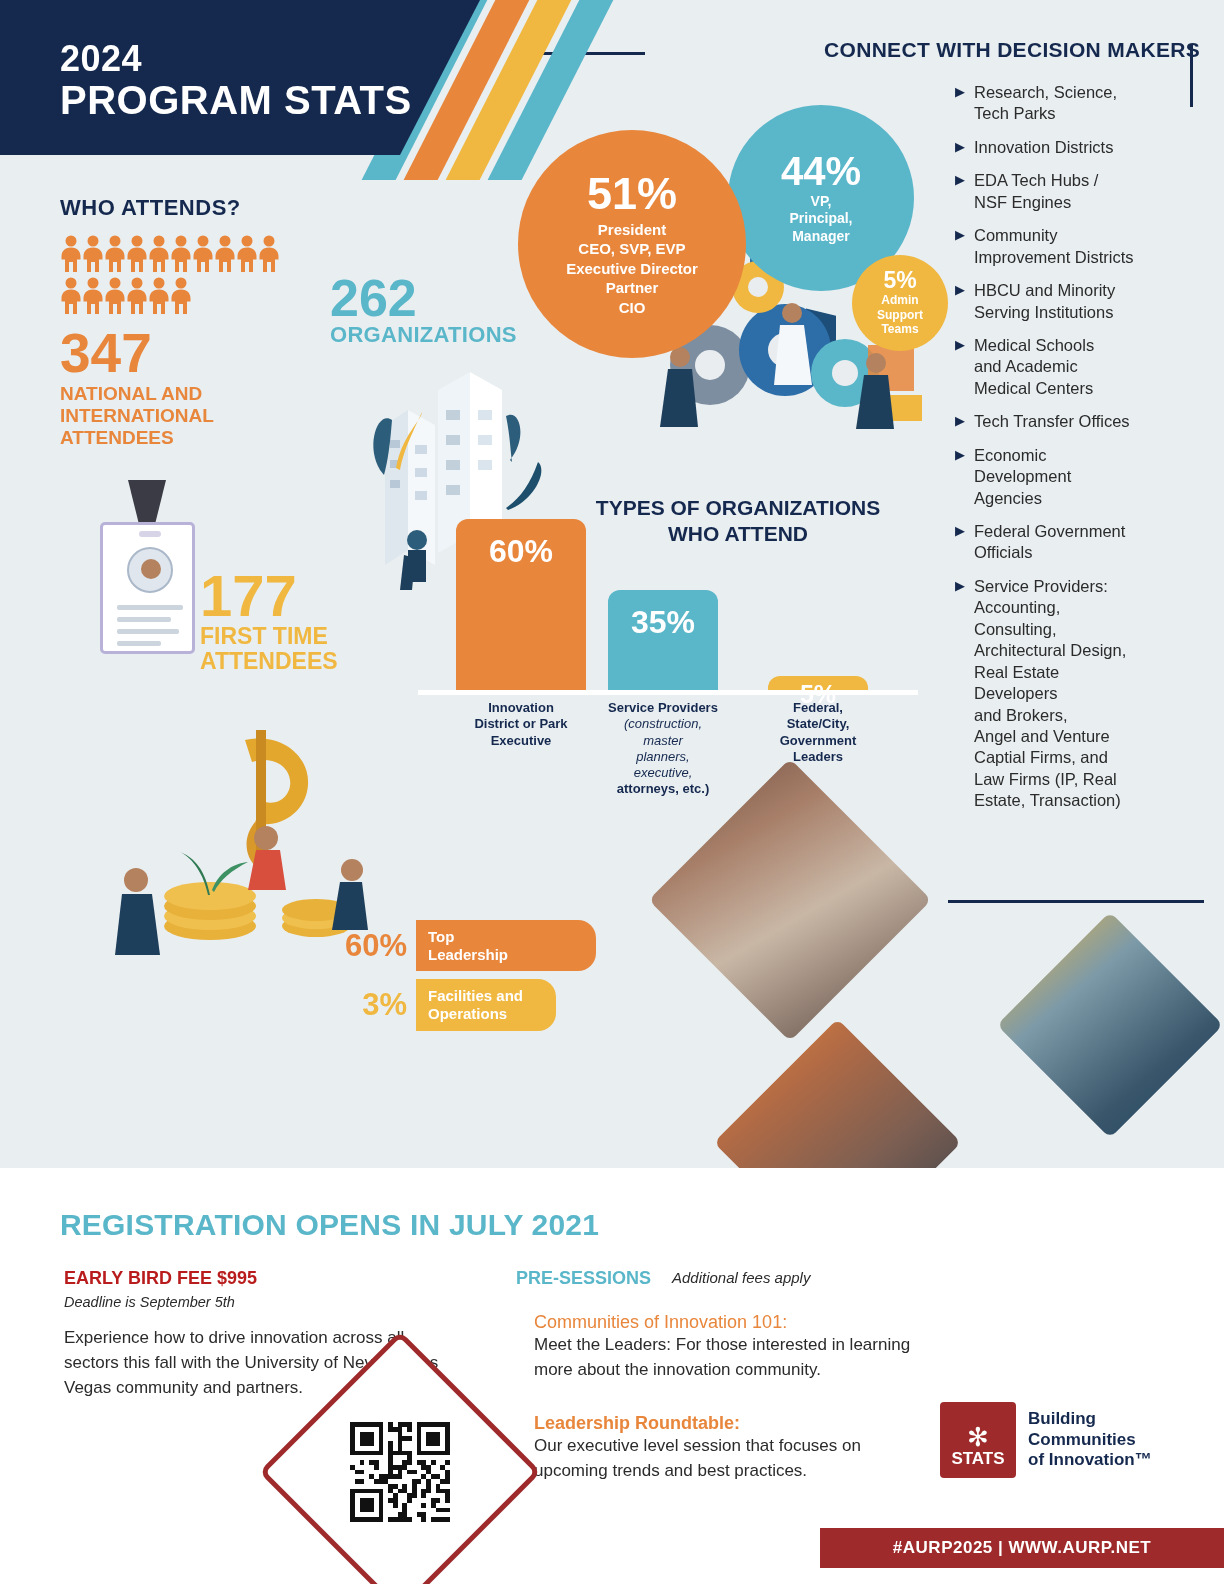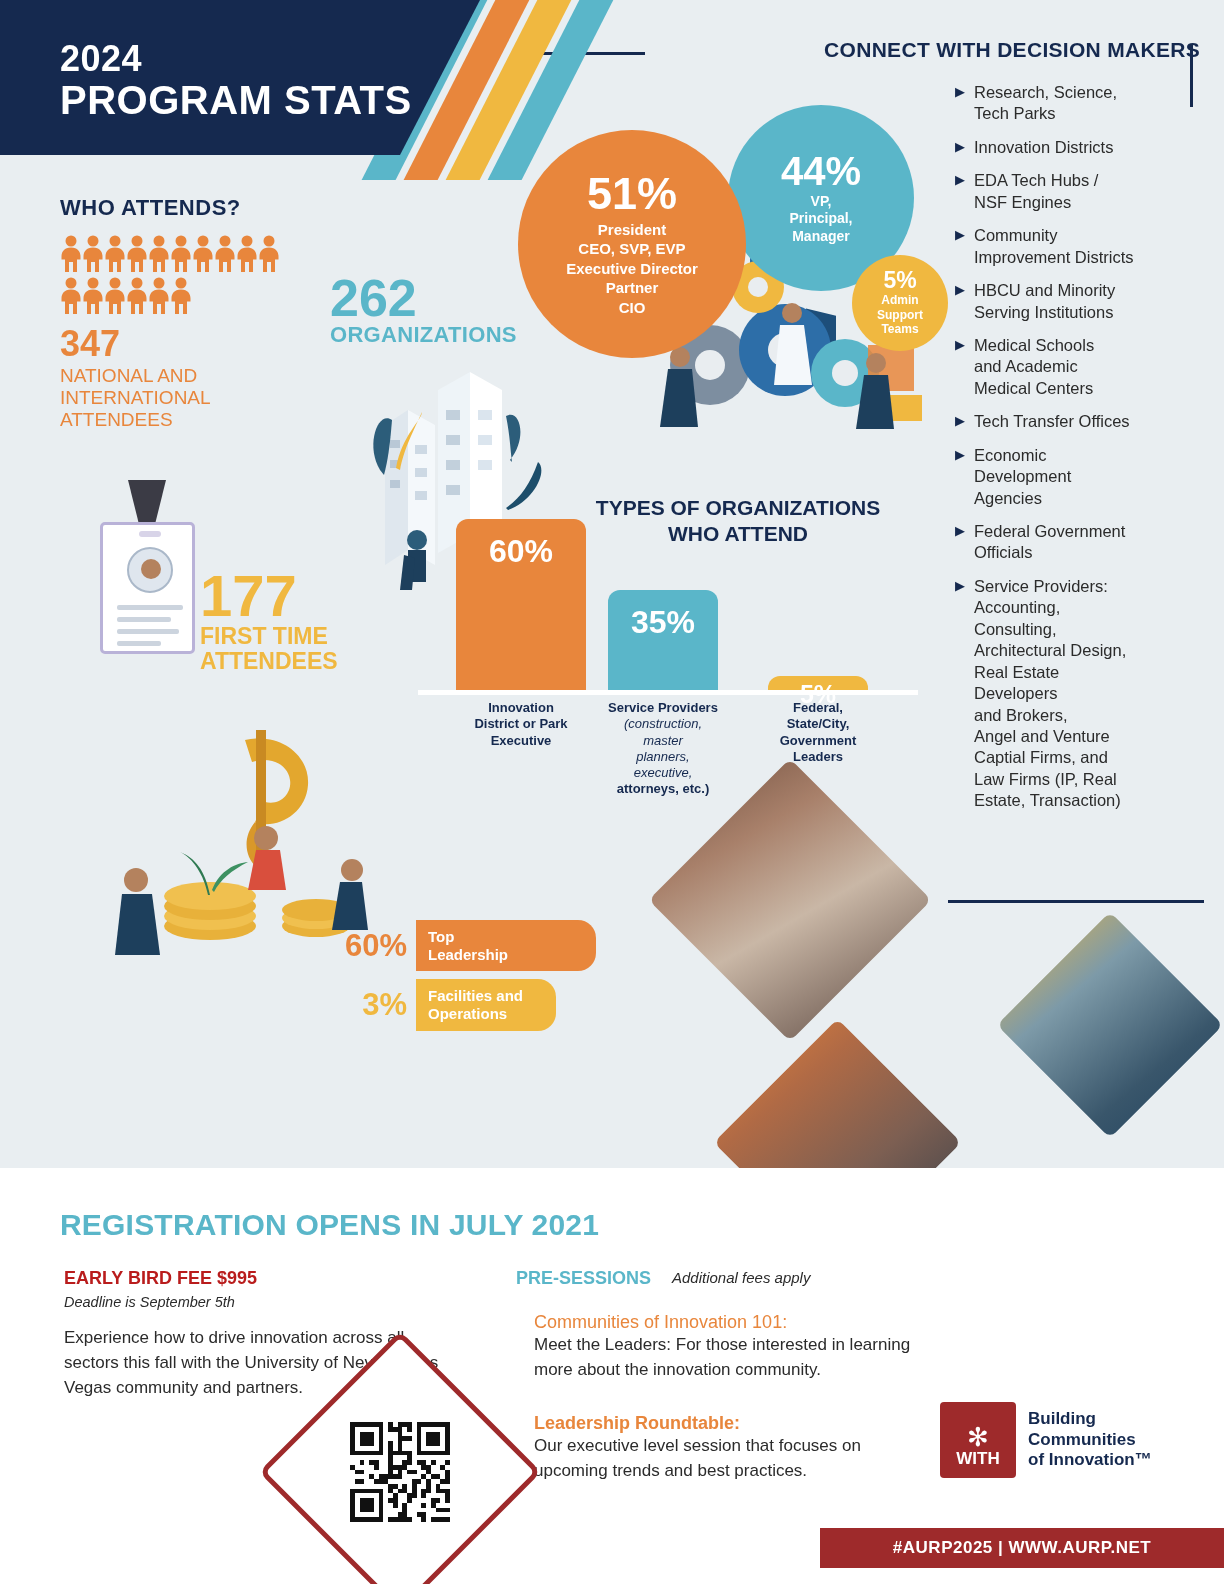--- a/index.html
+++ b/index.html
@@ -34,23 +34,23 @@
   .r2 { left:452px; background:#e8863c; }
   .r3 { left:494px; background:#f0b840; }
   .r4 { left:536px; background:#5ab6c9; }
 
   
   .who-attends { position:absolute; left:60px; top:195px; }
   .who-attends h2 { font-size:22px; font-weight:bold; color:#15294f; letter-spacing:.5px; }
   .people-grid { margin-top:14px; width:220px; }
   .person { display:inline-block; width:22px; height:38px; margin:0 0px; }
   .big-num {
-    font-size:36px; font-weight:bold; color:#e8863c; line-height:.95; margin-top:8px;
+    font-size:55px; font-weight:bold; color:#e8863c; line-height:.95; margin-top:8px;
   }
-  .big-label { font-size:19px; font-weight:normal; color:#e8863c; line-height:1.15; margin-top:4px;}
+  .big-label { font-size:19px; font-weight:bold; color:#e8863c; line-height:1.15; margin-top:4px;}
 
   
   .orgs { position:absolute; left:330px; top:275px; }
   .orgs .n { font-size:52px; font-weight:bold; color:#5ab6c9; line-height:.9;}
   .orgs .l { font-size:22px; font-weight:bold; color:#5ab6c9; letter-spacing:.3px;}
 
   
   .badge-wrap { position:absolute; left:100px; top:480px; }
   .lanyard { width:95px; height:180px; position:relative; }
   .clip { position:absolute; left:28px; top:0; width:38px; height:46px; background:#3b3b45; clip-path: polygon(0 0,100% 0,70% 100%,30% 100%);}
@@ -644,21 +644,21 @@
       <div class="cell" style="left: 9.52381%; top: 95.2381%; width: 4.7619%; height: 4.7619%;"></div>
       <div class="cell" style="left: 14.2857%; top: 95.2381%; width: 4.7619%; height: 4.7619%;"></div>
       <div class="cell" style="left: 19.0476%; top: 95.2381%; width: 4.7619%; height: 4.7619%;"></div>
       <div class="cell" style="left: 23.8095%; top: 95.2381%; width: 4.7619%; height: 4.7619%;"></div>
       <div class="cell" style="left: 28.5714%; top: 95.2381%; width: 4.7619%; height: 4.7619%;"></div>
     </div>
 
   <div class="logo">
     <div class="logo-mark">
       <div class="star">✻</div>
-      <div class="nm">WITH</div>
+      <div class="nm">STATS</div>
     </div>
     <div class="logo-txt" id="logo-tagline">Building<br>Communities<br>of Innovation™</div>
   </div>
 
   <div class="footer">
     <span>#AURP2025  |  WWW.AURP.NET</span>
   </div>
 
 </div>
 

